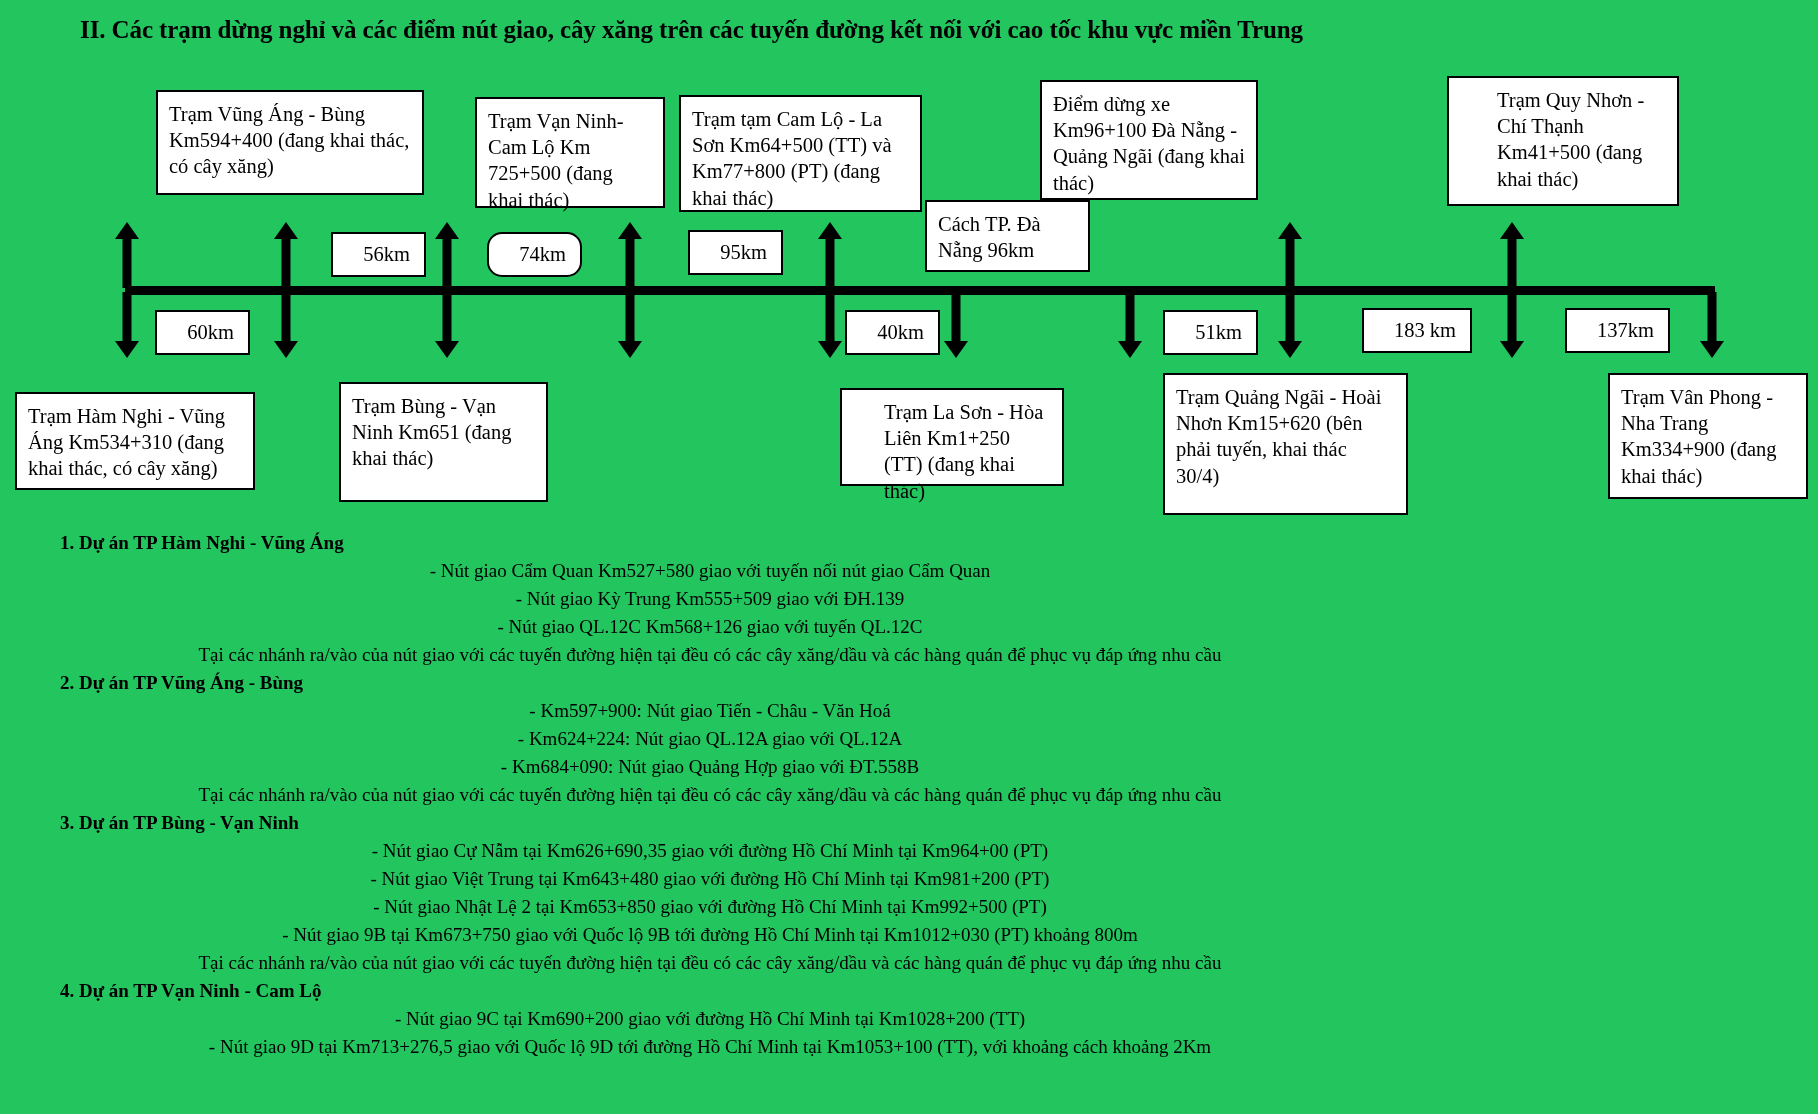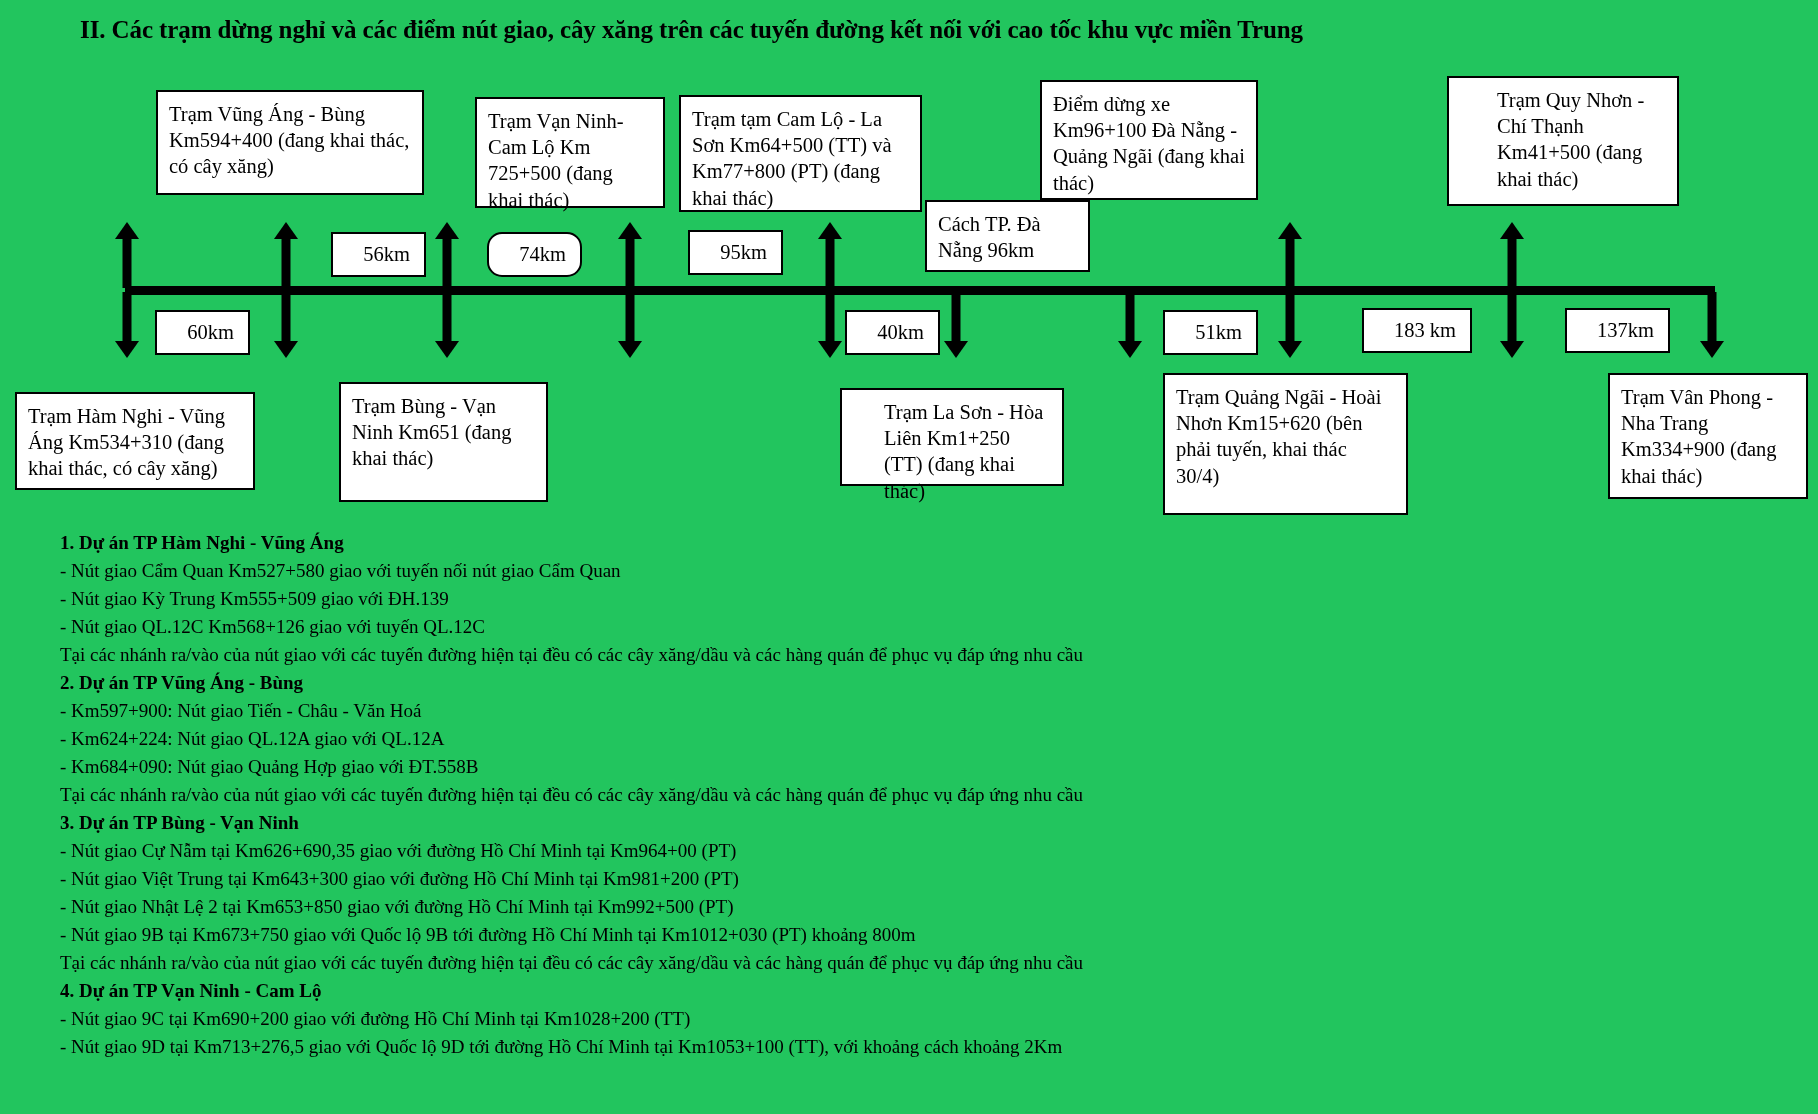--- a/index.html
+++ b/index.html
@@ -116,20 +116,21 @@
     line-height: 1;
     margin-top: 9px;
     margin-bottom: 9px;
     white-space: nowrap;
   }
   .note-line {
     font-size: 19px;
     line-height: 1;
     margin-bottom: 9px;
     white-space: nowrap;
+    text-align: center;
   }
 </style>
 </head>
 <body>
 
 <div id="page">
 
   <div id="title">II. Các trạm dừng nghỉ và các điểm nút giao, cây xăng trên các tuyến đường kết nối với cao tốc khu vực miền Trung</div>
 
   <div id="diagram">
@@ -246,21 +247,21 @@
       <div class="note-line">- Nút giao Kỳ Trung Km555+509 giao với ĐH.139</div>
       <div class="note-line">- Nút giao QL.12C Km568+126 giao với tuyến QL.12C</div>
       <div class="note-line">Tại các nhánh ra/vào của nút giao với các tuyến đường hiện tại đều có các cây xăng/dầu và các hàng quán để phục vụ đáp ứng nhu cầu</div>
       <div class="note-head">2. Dự án TP Vũng Áng - Bùng</div>
       <div class="note-line">- Km597+900: Nút giao Tiến - Châu - Văn Hoá</div>
       <div class="note-line">- Km624+224: Nút giao QL.12A giao với QL.12A</div>
       <div class="note-line">- Km684+090: Nút giao Quảng Hợp giao với ĐT.558B</div>
       <div class="note-line">Tại các nhánh ra/vào của nút giao với các tuyến đường hiện tại đều có các cây xăng/dầu và các hàng quán để phục vụ đáp ứng nhu cầu</div>
       <div class="note-head">3. Dự án TP Bùng - Vạn Ninh</div>
       <div class="note-line">- Nút giao Cự Nẫm tại Km626+690,35 giao với đường Hồ Chí Minh tại Km964+00 (PT)</div>
-      <div class="note-line">- Nút giao Việt Trung tại Km643+300 giao với đường Hồ Chí Minh tại Km981+200 (PT)</div>
+      <div class="note-line">- Nút giao Việt Trung tại Km643+480 giao với đường Hồ Chí Minh tại Km981+200 (PT)</div>
       <div class="note-line">- Nút giao Nhật Lệ 2 tại Km653+850 giao với đường Hồ Chí Minh tại Km992+500 (PT)</div>
       <div class="note-line">- Nút giao 9B tại Km673+750 giao với Quốc lộ 9B tới đường Hồ Chí Minh tại Km1012+030 (PT) khoảng 800m</div>
       <div class="note-line">Tại các nhánh ra/vào của nút giao với các tuyến đường hiện tại đều có các cây xăng/dầu và các hàng quán để phục vụ đáp ứng nhu cầu</div>
       <div class="note-head">4. Dự án TP Vạn Ninh - Cam Lộ</div>
       <div class="note-line">- Nút giao 9C tại Km690+200 giao với đường Hồ Chí Minh tại Km1028+200 (TT)</div>
       <div class="note-line">- Nút giao 9D tại Km713+276,5 giao với Quốc lộ 9D tới đường Hồ Chí Minh tại Km1053+100 (TT), với khoảng cách khoảng 2Km</div>
     </div>
 
 </div>
 

